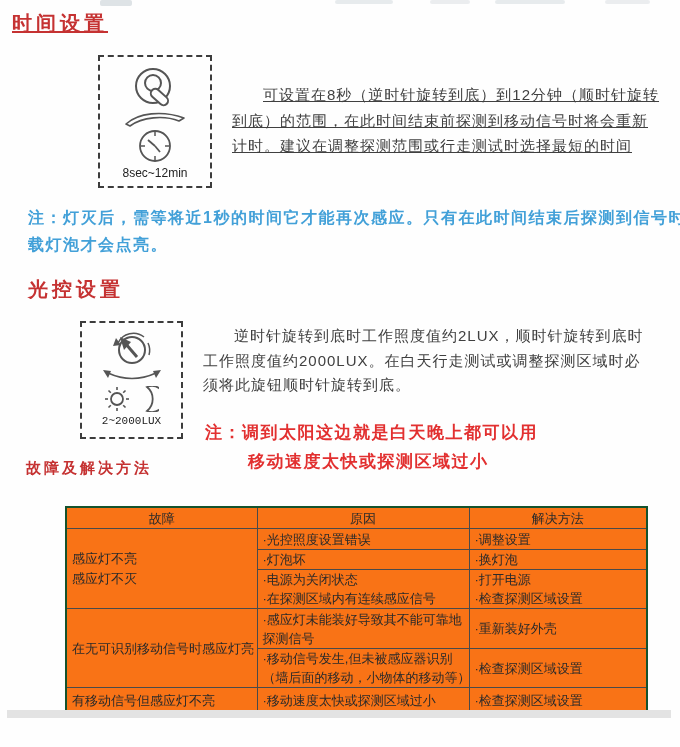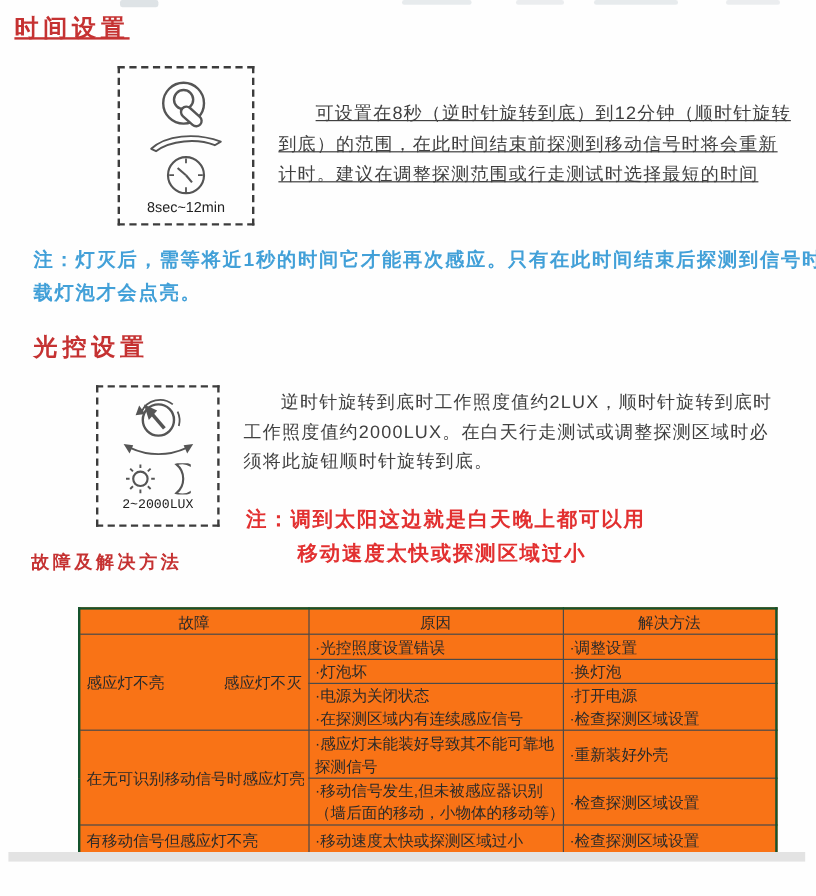--- a/index.html
+++ b/index.html
@@ -45,21 +45,21 @@
     border:2px solid #14532d;
     margin-left:28px;
   }
   table.faults th, table.faults td{
     border:1px solid #4a4a4a;padding:0 5px;line-height:19px;
     overflow:hidden;white-space:nowrap;
   }
   table.faults th{font-weight:normal;text-align:center;height:20px;}
   table.faults td{vertical-align:middle;text-align:left;}
   td.vtop{vertical-align:top;}
-  .fault-stack{display:flex;flex-direction:row;justify-content:space-between;height:100%;}
+  .fault-stack{display:flex;flex-direction:column;height:100%;}
   .h20{height:20px;} .h19{height:19px;} .h38{height:38px;} .h39{height:39px;} .h24{height:24px;}
 
   .bottom-bar{position:absolute;left:7px;top:710px;width:664px;height:8px;background:#e3e3e3;}
 </style>
 </head>
 <body>
 
 <div id="canvas">
 
   <div class="artifact" style="left:100px;top:0;width:32px;height:6px;background:#c3ccd1;opacity:.55"></div>

